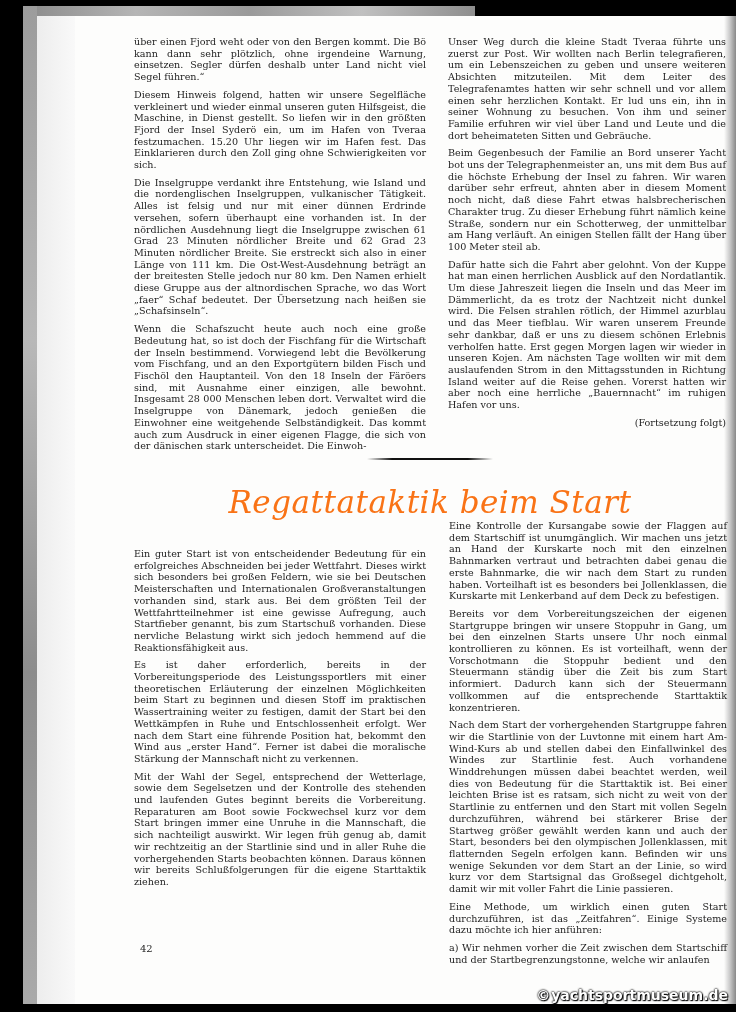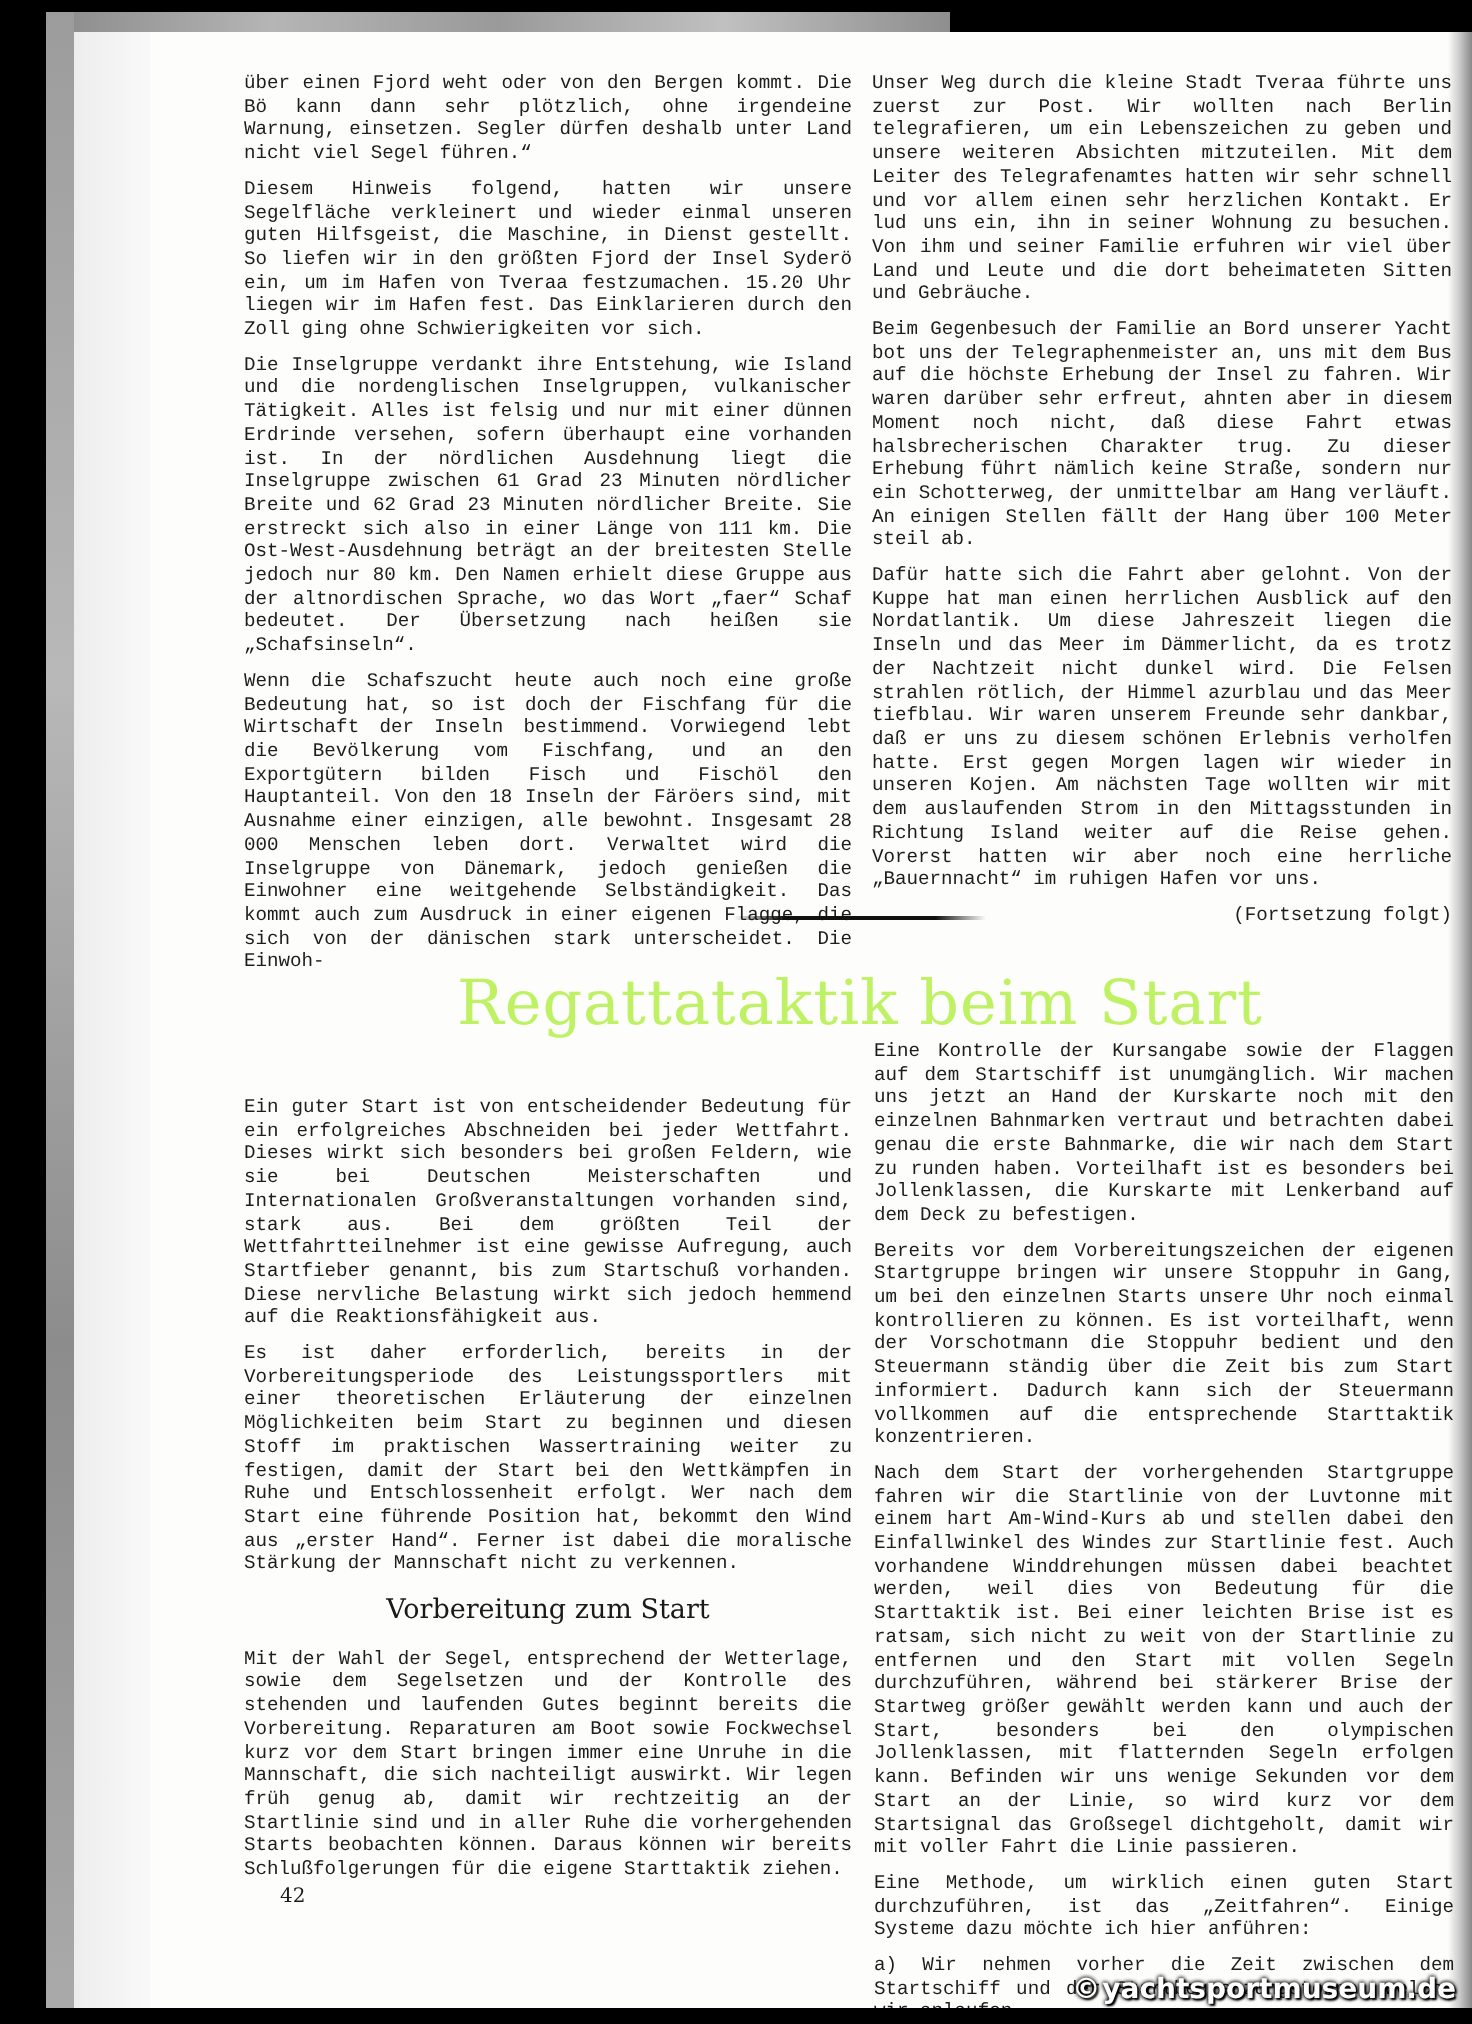--- a/index.html
+++ b/index.html
@@ -5,29 +5,29 @@
   html, body { margin:0; padding:0; }
   body { width:736px; height:1012px; background:#000; position:relative; overflow:hidden; }
   .scan-edge { position:absolute; left:23px; top:6px; width:452px; height:10px; background:linear-gradient(90deg,#8a8a8a,#b5b5b5,#9a9a9a,#c0c0c0,#8e8e8e); }
   .scan-left { position:absolute; left:23px; top:6px; width:14px; height:1000px; background:linear-gradient(180deg,#9c9c9c,#b8b8b8,#8c8c8c,#aaaaaa); }
   .page { position:absolute; left:37px; top:16px; width:699px; height:988px; background:#fdfdfc; }
   .page::before { content:""; position:absolute; left:0; top:0; bottom:0; width:38px; background:linear-gradient(90deg,#ededed,#f9f9f9); }
   .page::after { content:""; position:absolute; right:0; top:0; bottom:0; width:12px; background:linear-gradient(90deg,#fdfdfc,#c8c8c8,#888); }
   .bottom-bar { position:absolute; left:0; bottom:0; width:736px; height:8px; background:#000; }
 
   .col { position:absolute; font-family:"DejaVu Serif", serif; font-size:9.6px; line-height:11.7px; color:#1d1d1d; text-align:justify; hyphens:manual; }
-  .col p { margin:0 0 6px 0;font-family:Liberation Mono, monospace; }
+  .col p { margin:0 0 6px 12px; }
   .col-tl { left:122px; top:36px; width:304px; }
   .col-tr { left:436px; top:36px; width:290px; }
   .col-bl { left:122px; top:548px; width:304px; }
   .col-br { left:437px; top:520px; width:290px; }
   .fortsetzung { text-align:right; margin-top:-4px; }
 
   .rule { position:absolute; left:367px; top:458px; width:126px; height:2px; background:linear-gradient(90deg,rgba(0,0,0,0),#111 20%,#111 80%,rgba(0,0,0,0)); }
-  .headline { position:absolute; left:200px; top:484px; width:460px; text-align:center; font-family:"DejaVu Serif", serif; font-size:31px; color:#bef264; letter-spacing:0.5px; }
+  .headline { position:absolute; left:200px; top:484px; width:460px; text-align:center; font-family:"DejaVu Serif", serif; font-style:italic; font-size:31px; color:#f97316; letter-spacing:0.5px; }
   .subhead { font-family:"DejaVu Serif", serif; font-size:13.5px; text-align:center; margin:12px 0 12px 0; color:#1a1a1a; }
   .page-number { position:absolute; left:140px; top:943px; font-family:"DejaVu Serif", serif; font-size:10px; color:#1d1d1d; }
   .watermark { position:absolute; right:8px; bottom:9px; font-family:"DejaVu Sans", sans-serif; font-size:14px; font-weight:bold; color:#fff; text-shadow:0 0 2px #000,0 0 2px #000,1px 1px 1px #000; }
   .copyright-icon { margin-right:1px; }
 </style>
 </head>
 <body>
 
 <div class="scan-edge"></div>
 <div class="scan-left"></div>
@@ -48,21 +48,20 @@
   <p class="fortsetzung">(Fortsetzung folgt)</p>
 </div>
 
 <div class="rule"></div>
 
 <div class="headline">Regattataktik beim Start</div>
 
 <div class="col col-bl">
   <p>Ein guter Start ist von entscheidender Bedeutung für ein erfolgreiches Abschneiden bei jeder Wettfahrt. Dieses wirkt sich besonders bei großen Feldern, wie sie bei Deutschen Meisterschaften und Internationalen Großveranstaltungen vorhanden sind, stark aus. Bei dem größten Teil der Wettfahrtteilnehmer ist eine gewisse Aufregung, auch Startfieber genannt, bis zum Startschuß vorhanden. Diese nervliche Belastung wirkt sich jedoch hemmend auf die Reaktionsfähigkeit aus.</p>
   <p>Es ist daher erforderlich, bereits in der Vorbereitungsperiode des Leistungssportlers mit einer theoretischen Erläuterung der einzelnen Möglichkeiten beim Start zu beginnen und diesen Stoff im praktischen Wassertraining weiter zu festigen, damit der Start bei den Wettkämpfen in Ruhe und Entschlossenheit erfolgt. Wer nach dem Start eine führende Position hat, bekommt den Wind aus „erster Hand“. Ferner ist dabei die moralische Stärkung der Mannschaft nicht zu verkennen.</p>
-  <div class="subhead">Vorbereitung zum Start</div>
   <p>Mit der Wahl der Segel, entsprechend der Wetterlage, sowie dem Segelsetzen und der Kontrolle des stehenden und laufenden Gutes beginnt bereits die Vorbereitung. Reparaturen am Boot sowie Fockwechsel kurz vor dem Start bringen immer eine Unruhe in die Mannschaft, die sich nachteiligt auswirkt. Wir legen früh genug ab, damit wir rechtzeitig an der Startlinie sind und in aller Ruhe die vorhergehenden Starts beobachten können. Daraus können wir bereits Schlußfolgerungen für die eigene Starttaktik ziehen.</p>
 </div>
 
 <div class="col col-br">
   <p>Eine Kontrolle der Kursangabe sowie der Flaggen auf dem Startschiff ist unumgänglich. Wir machen uns jetzt an Hand der Kurskarte noch mit den einzelnen Bahnmarken vertraut und betrachten dabei genau die erste Bahnmarke, die wir nach dem Start zu runden haben. Vorteilhaft ist es besonders bei Jollenklassen, die Kurskarte mit Lenkerband auf dem Deck zu befestigen.</p>
   <p>Bereits vor dem Vorbereitungszeichen der eigenen Startgruppe bringen wir unsere Stoppuhr in Gang, um bei den einzelnen Starts unsere Uhr noch einmal kontrollieren zu können. Es ist vorteilhaft, wenn der Vorschotmann die Stoppuhr bedient und den Steuermann ständig über die Zeit bis zum Start informiert. Dadurch kann sich der Steuermann vollkommen auf die entsprechende Starttaktik konzentrieren.</p>
   <p>Nach dem Start der vorhergehenden Startgruppe fahren wir die Startlinie von der Luvtonne mit einem hart Am-Wind-Kurs ab und stellen dabei den Einfallwinkel des Windes zur Startlinie fest. Auch vorhandene Winddrehungen müssen dabei beachtet werden, weil dies von Bedeutung für die Starttaktik ist. Bei einer leichten Brise ist es ratsam, sich nicht zu weit von der Startlinie zu entfernen und den Start mit vollen Segeln durchzuführen, während bei stärkerer Brise der Startweg größer gewählt werden kann und auch der Start, besonders bei den olympischen Jollenklassen, mit flatternden Segeln erfolgen kann. Befinden wir uns wenige Sekunden vor dem Start an der Linie, so wird kurz vor dem Startsignal das Großsegel dichtgeholt, damit wir mit voller Fahrt die Linie passieren.</p>
   <p>Eine Methode, um wirklich einen guten Start durchzuführen, ist das „Zeitfahren“. Einige Systeme dazu möchte ich hier anführen:</p>
   <p>a) Wir nehmen vorher die Zeit zwischen dem Startschiff und der Startbegrenzungstonne, welche wir anlaufen</p>
 </div>

